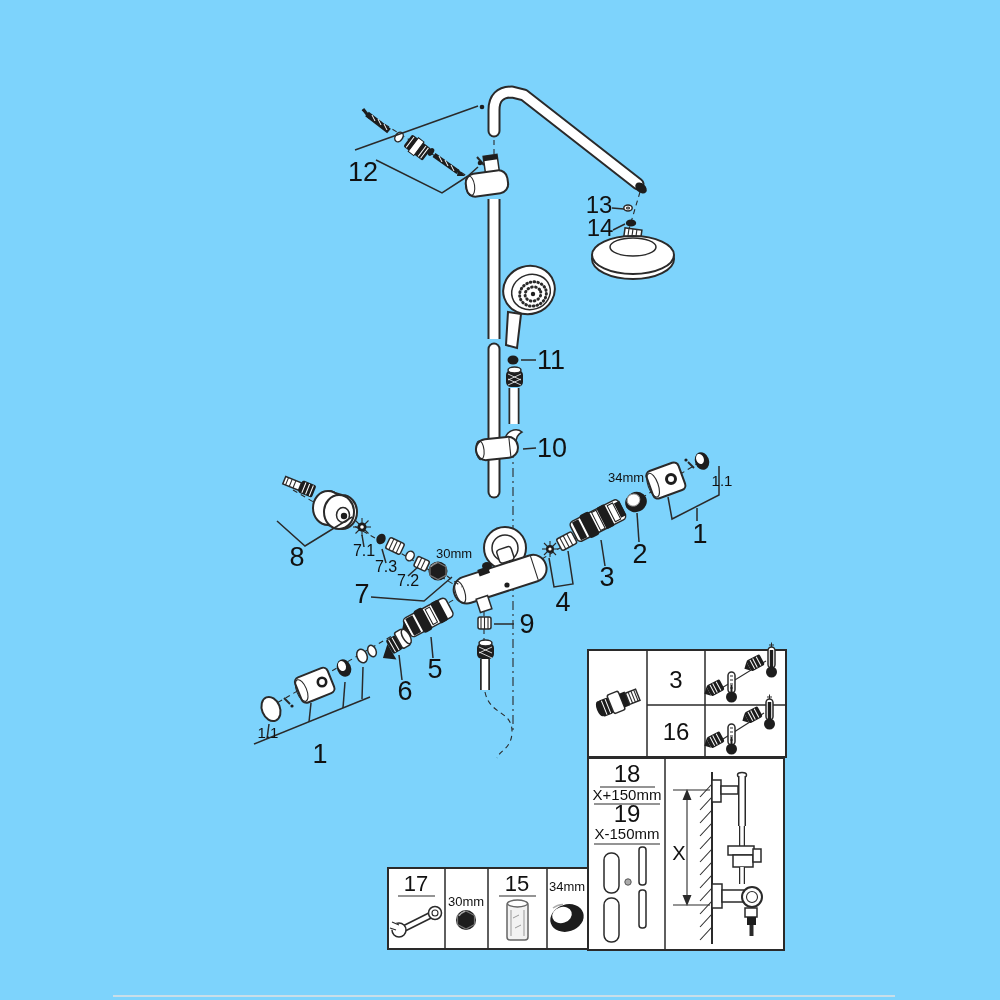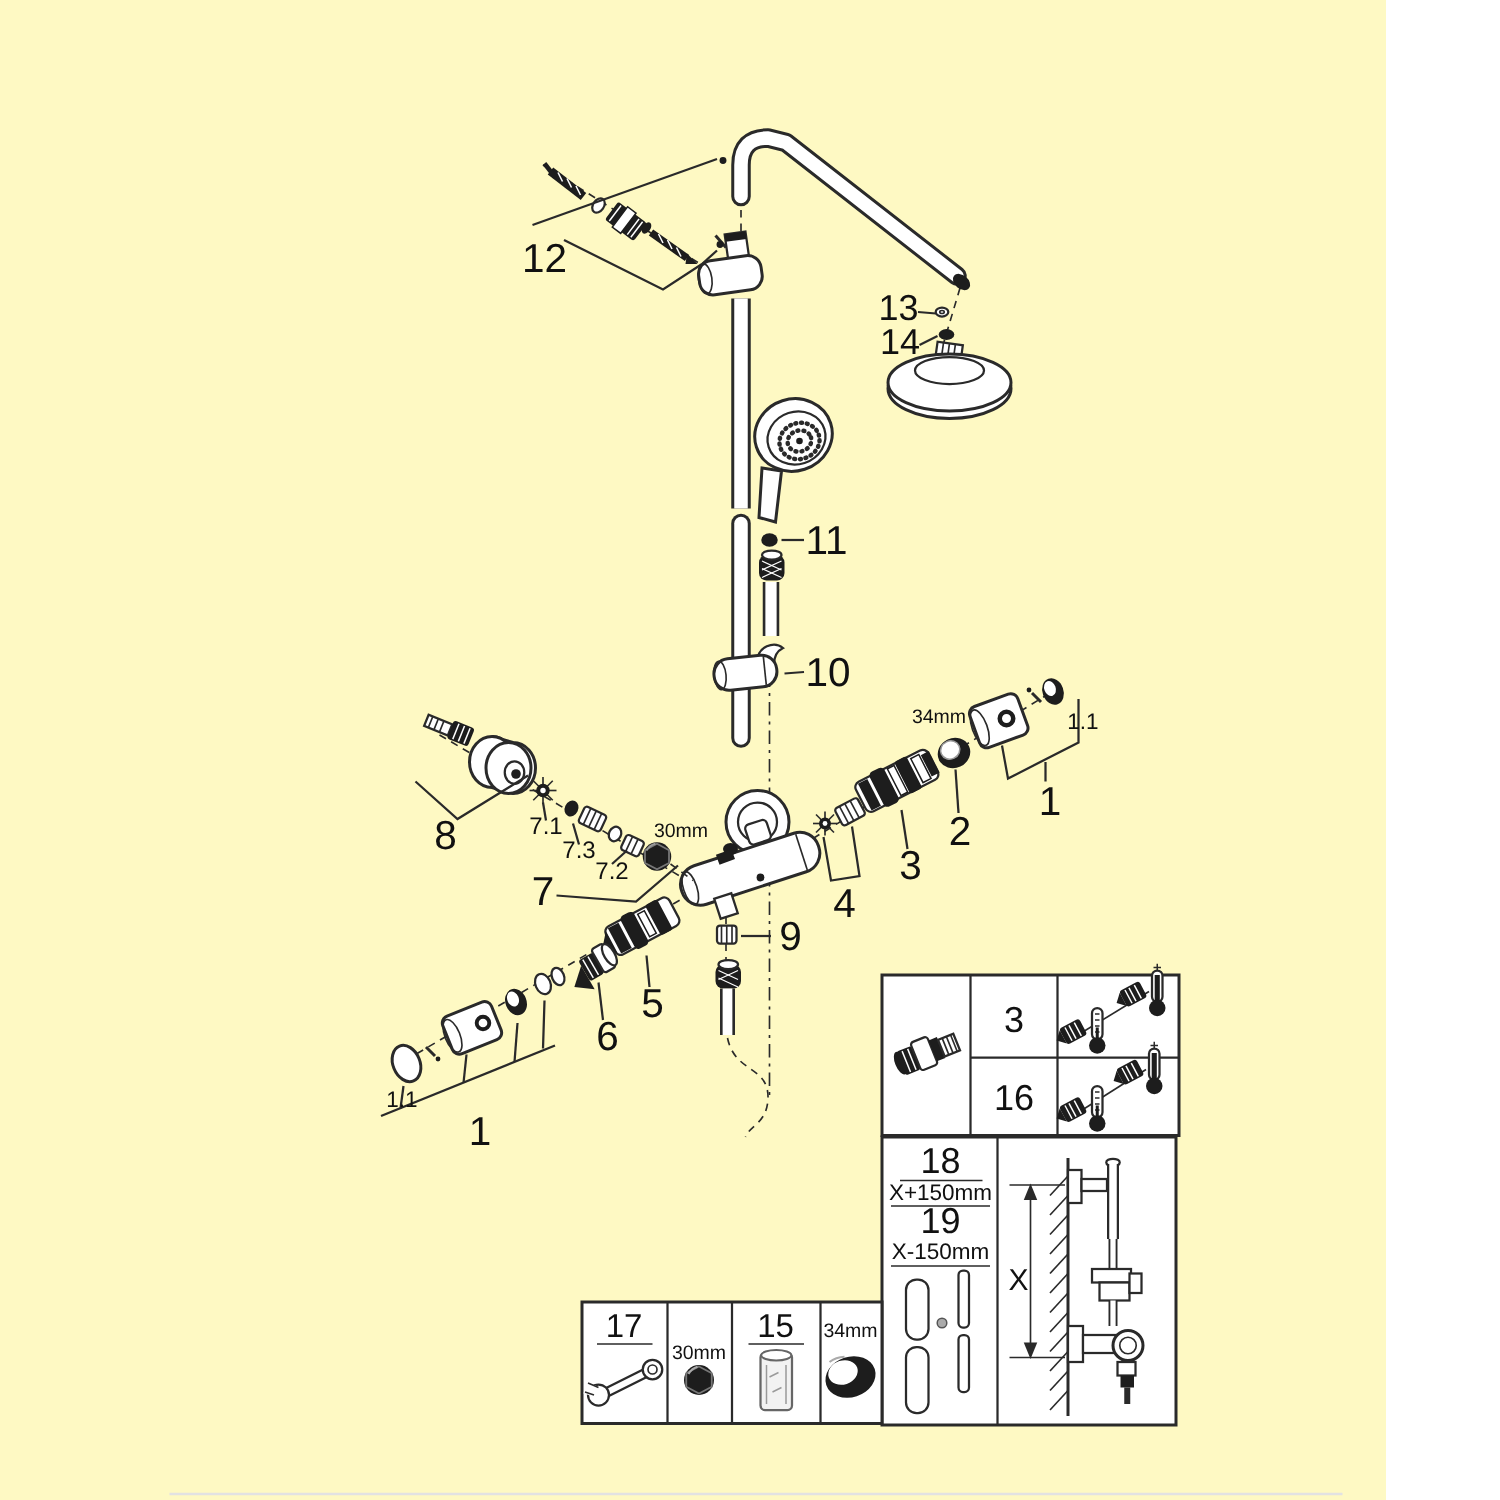--- a/index.html
+++ b/index.html
@@ -1,16 +1,16 @@
 <!DOCTYPE html>
 <html><head>
 <meta charset="utf-8">
 <style>
   html,body{margin:0;padding:0;background:#fff;}
-  .stage{position:relative;width:924px;height:1000px;background:#fef9c3;overflow:hidden;
+  .stage{position:relative;width:1000px;height:1000px;background:#7dd3fc;overflow:hidden;
          font-family:"Liberation Sans", sans-serif;}
   svg{position:absolute;inset:0;}
   .ln{fill:none;stroke:#2a2a2a;stroke-width:1.5;}
   .ln1{fill:none;stroke:#2a2a2a;stroke-width:1.1;}
   .ln2{fill:none;stroke:#2a2a2a;stroke-width:2;}
   .wh{fill:#ffffff;stroke:#2a2a2a;stroke-width:2;}
   .wh1{fill:#ffffff;stroke:#2a2a2a;stroke-width:1.5;}
   .dk{fill:#1d1d1d;stroke:none;}
   .dash{stroke-dasharray:5 4;}
   .ddot{stroke-dasharray:9 4 2 4;}

